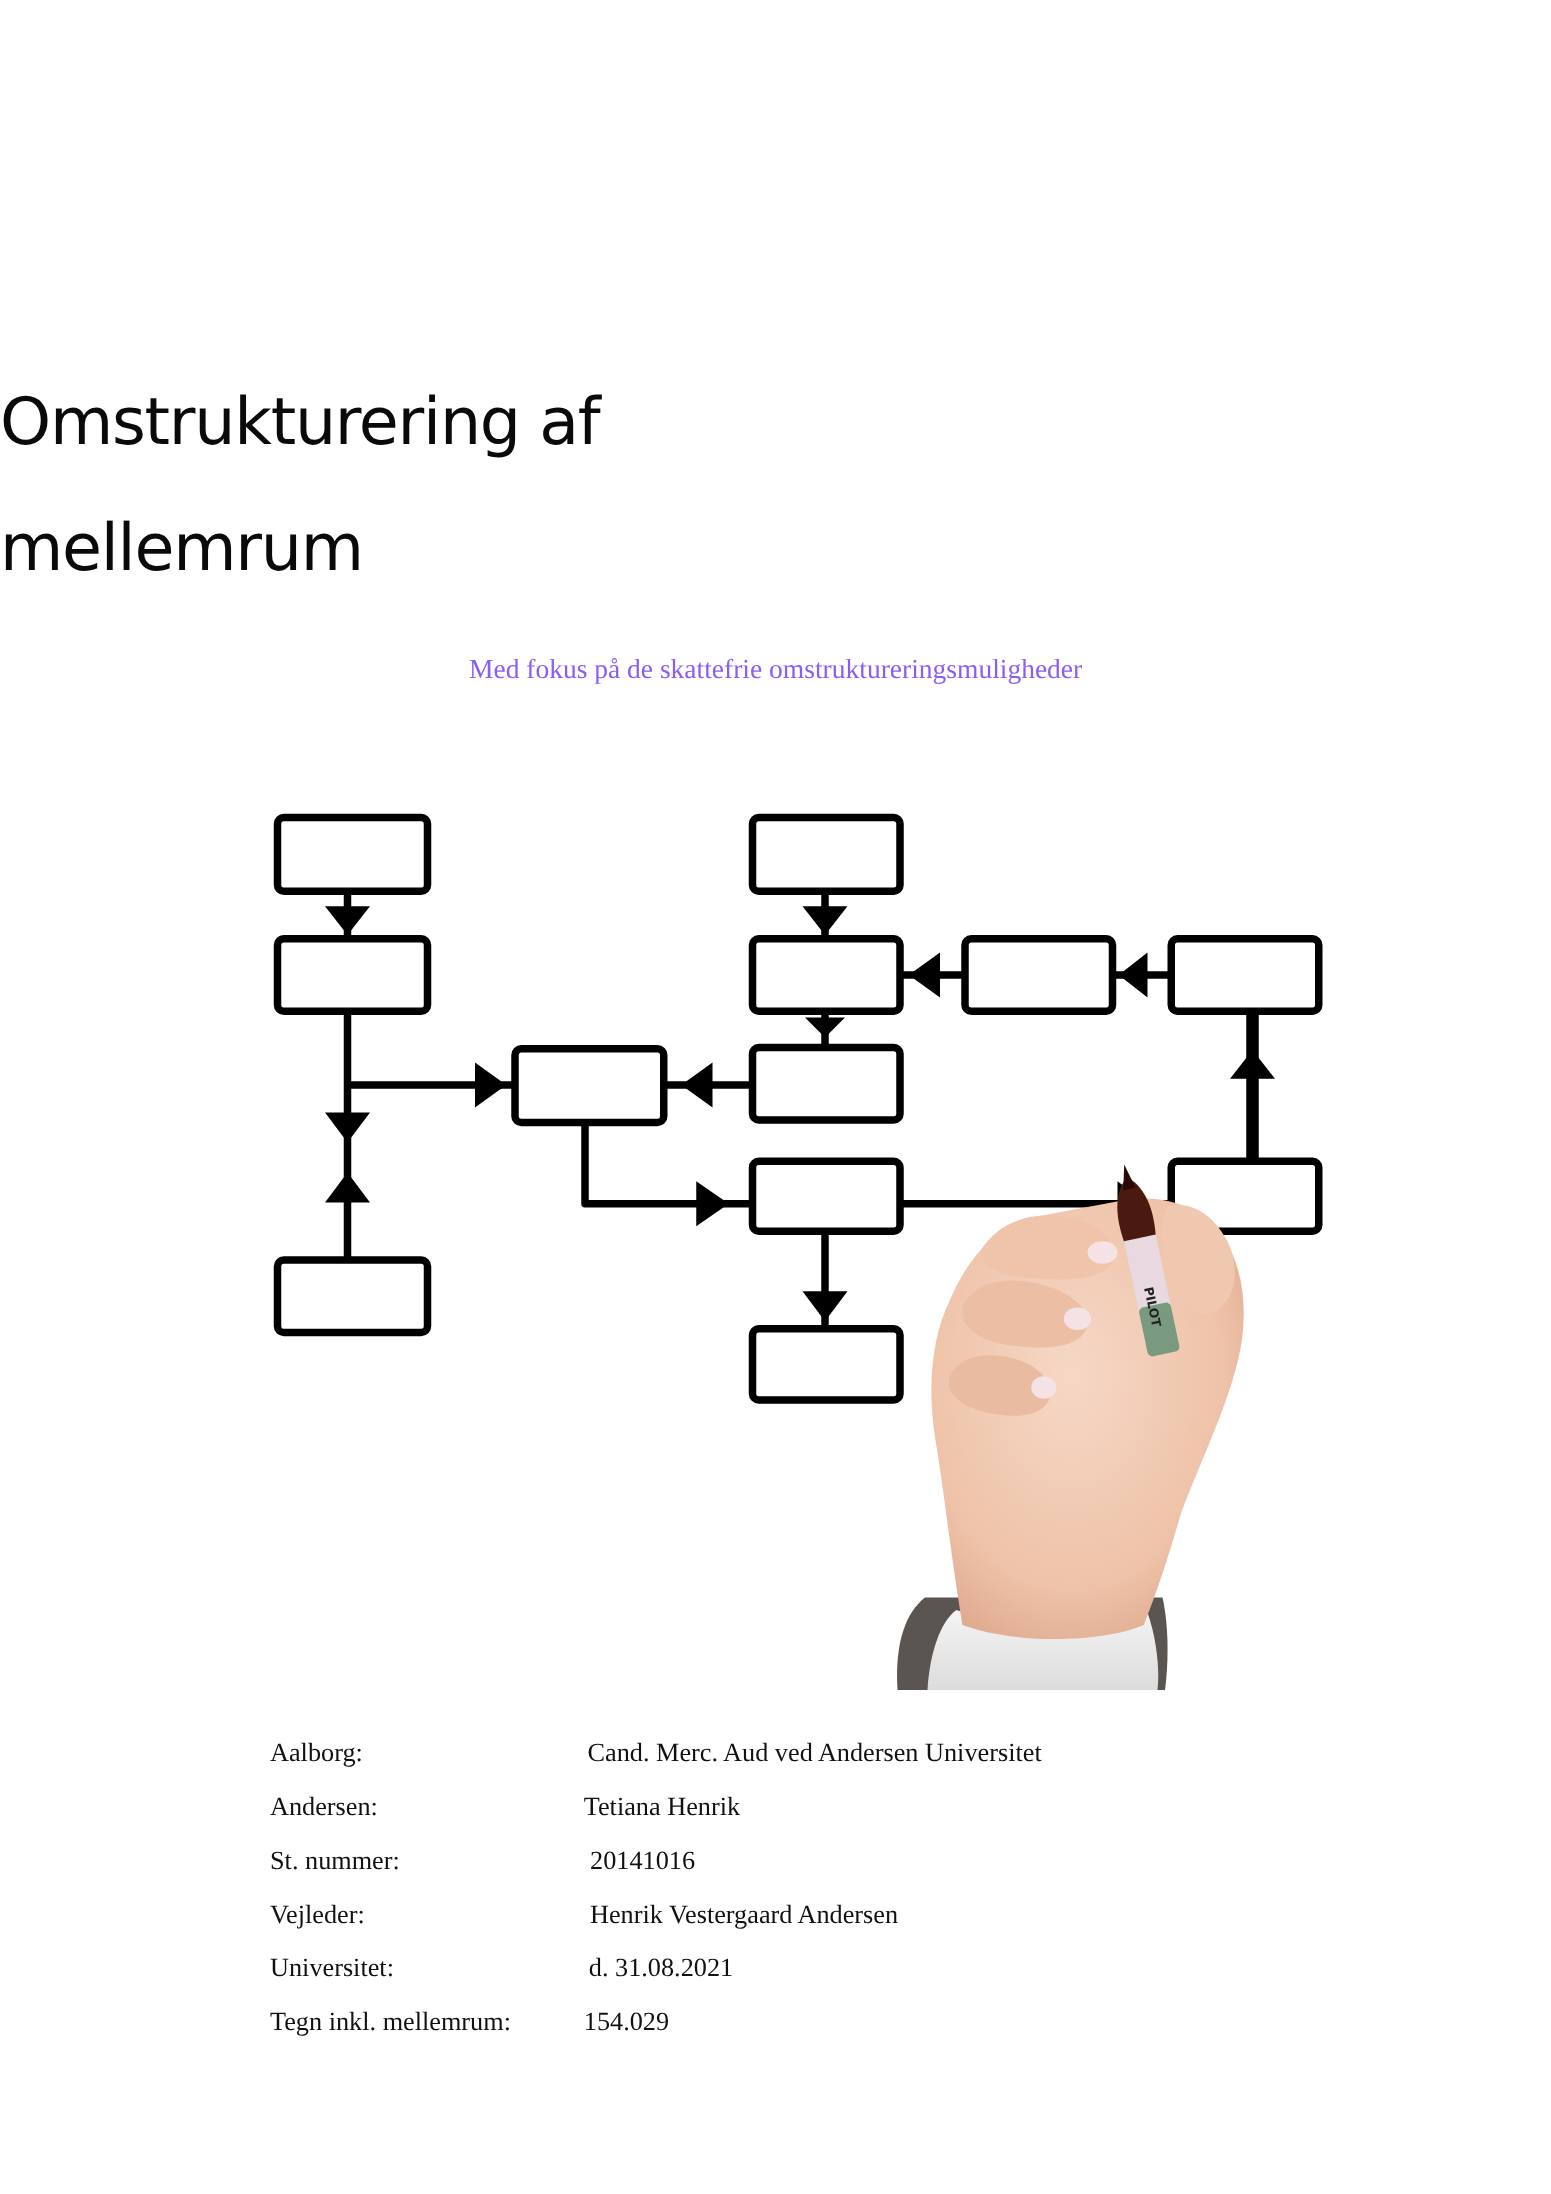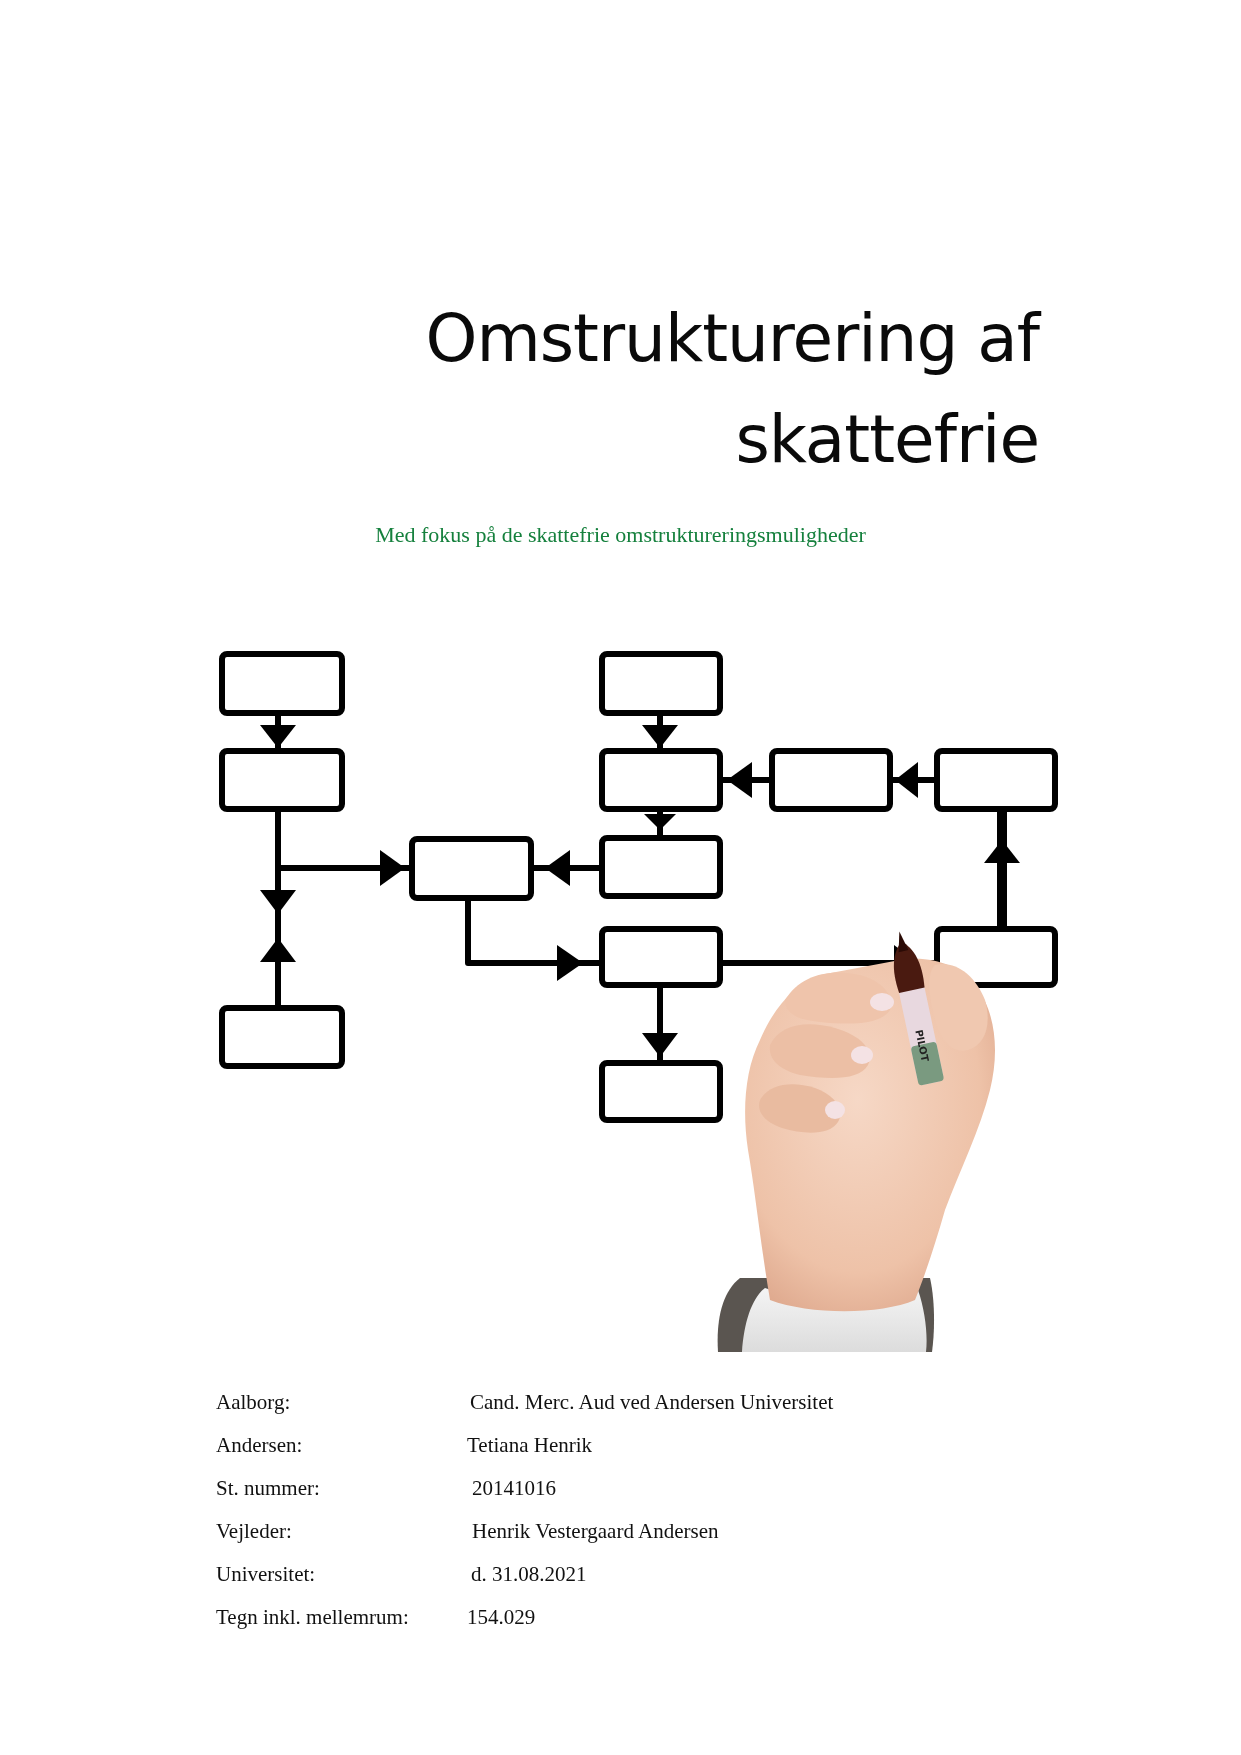--- a/index.html
+++ b/index.html
@@ -1,37 +1,37 @@
 <!DOCTYPE html>
 <html><head>
   <meta charset="utf-8">
   <style>
     html, body { margin: 0; padding: 0; background: #ffffff; }
     body { width: 1241px; height: 1755px; position: relative; overflow: hidden; }
     .page { position: absolute; left: 0; top: 0; width: 1241px; height: 1755px; background: #fff; }
 
     .title {
       position: absolute; left: 0; top: 288px; width: 1039px;
-      text-align: right;
+      text-align: left;
       font-family: "DejaVu Sans", sans-serif;
       font-weight: normal;
-      font-size: 66px;
+      font-size: 52px;
       line-height: 101px;
       color: #0a0a0a;
       letter-spacing: -1px;
       margin: 0;
     }
     .title .line { display: block; }
 
     .subtitle {
       position: absolute; left: 0; top: 522px; width: 1241px;
       text-align: center;
       font-family: "Liberation Serif", serif;
       font-size: 22px;
-      color: #15803d;
+      color: #8b5cf6;
       margin: 0;
     }
 
     .figure { position: absolute; left: 0; top: 600px; width: 1241px; height: 760px; }
     .figure svg { position: absolute; left: 0; top: 0; }
 
     .info {
       position: absolute; left: 216px; top: 1390px;
       font-family: "Liberation Serif", serif;
       font-size: 21px; color: #111;
@@ -40,21 +40,21 @@
     .info-label { position: absolute; left: 0; top: 0; }
     .info-value { position: absolute; top: 0; }
   </style>
 </head>
 <body>
 
 <div class="page">
 
   <h1 class="title">
     <span class="line">Omstrukturering af</span>
-    <span class="line">skattefrie</span>
+    <span class="line">mellemrum</span>
   </h1>
 
   <p class="subtitle">Med fokus på de skattefrie omstruktureringsmuligheder</p>
 
   <div class="figure">
     <svg width="1241" height="760" viewBox="0 600 1241 760">
       <defs>
         <radialGradient id="skin" cx="45%" cy="40%" r="70%">
           <stop offset="0%" stop-color="#f6d8c6"></stop>
           <stop offset="70%" stop-color="#eec2a8"></stop>

